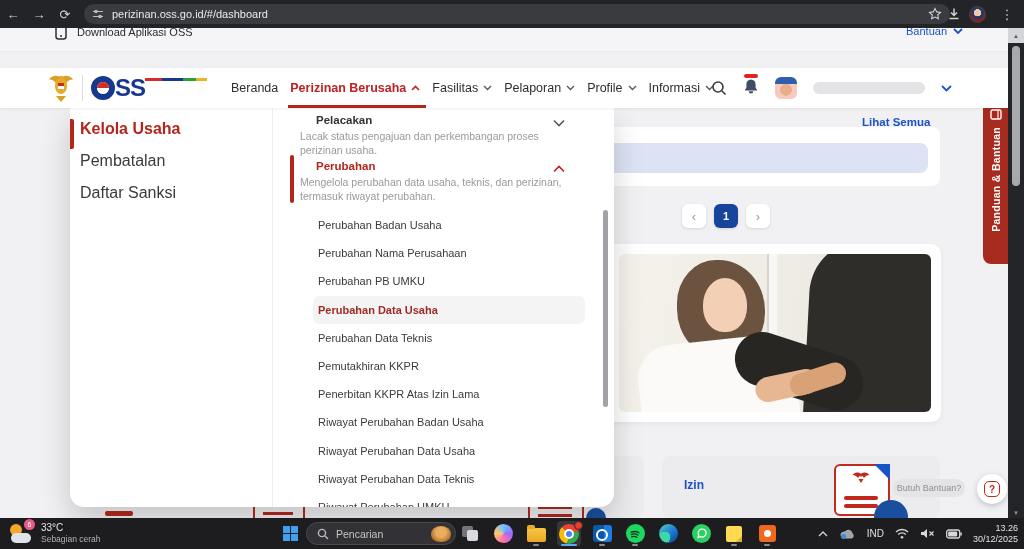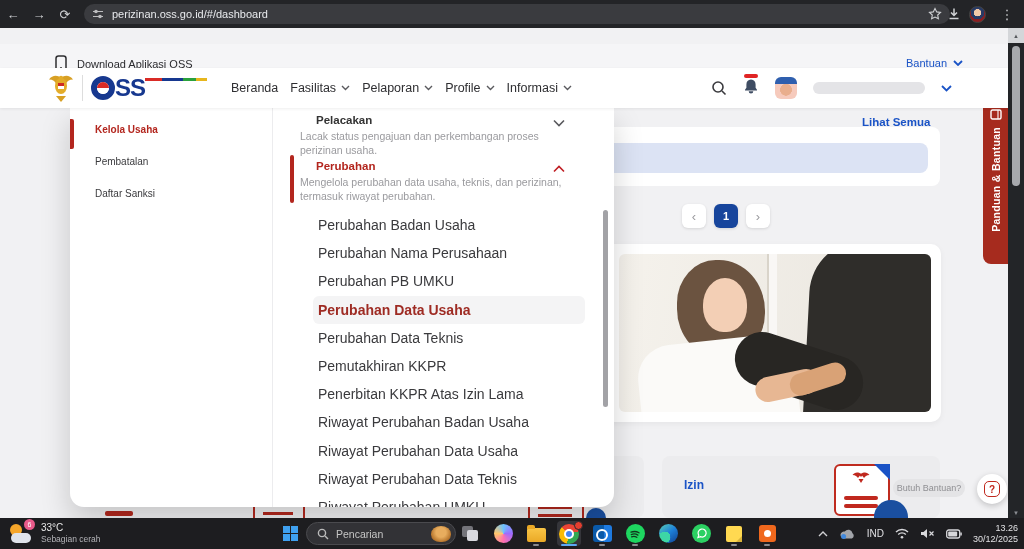--- a/index.html
+++ b/index.html
@@ -8,21 +8,21 @@
 
   
   .chrome { position:absolute; top:0; left:0; width:1024px; height:28px; background:#232427; z-index:40; display:flex; align-items:center; }
   .chrome .navbtn { color:#cfd1d4; font-size:13px; width:26px; text-align:center; cursor:default; }
   .omnibox { position:absolute; left:84px; top:4px; width:866px; height:20px; background:#3a3b3f; border-radius:10px; display:flex; align-items:center; padding:0 8px; }
   .omnibox .url { color:#e8eaed; font-size:11px; margin-left:8px; flex:1; }
   .chrome-right { position:absolute; right:4px; top:0; height:28px; display:flex; align-items:center; gap:8px; }
   .chrome-avatar { width:17px; height:17px; border-radius:50%; background:radial-gradient(circle at 50% 38%, #f2c9a8 30%, #273a66 32% 55%, #8c1d20 57%); border:1px solid #444; }
 
   
-  .utilbar { position:absolute; top:44px; left:0; width:1008px; height:40px; background:#f5f5f7; border-bottom:1px solid #ebebee; z-index:30; }
+  .utilbar { position:absolute; top:12px; left:0; width:1008px; height:40px; background:#f5f5f7; border-bottom:1px solid #ebebee; z-index:30; }
   .dl-app { position:absolute; left:55px; top:11px; display:flex; align-items:center; gap:10px; font-size:11px; color:#2b2b2e; }
   .bantuan { position:absolute; right:45px; top:13px; display:flex; align-items:center; gap:6px; font-size:11px; font-weight:normal; color:#1a53c6; }
 
   
   .navbar { position:absolute; top:68px; left:0; width:1008px; height:40px; background:#fff; box-shadow:0 1px 3px rgba(0,0,0,.07); z-index:30; display:flex; align-items:stretch; }
   .logo-wrap { display:flex; align-items:center; gap:8px; margin-left:48px; }
   .logo-div { width:1px; height:26px; background:#ddd; }
   .oss-logo { display:flex; flex-direction:row; }
   .oss-row { display:flex; align-items:center; }
   .oss-o { position:relative; width:24px; height:24px; border:6px solid #17388f; border-radius:50%; }
@@ -80,31 +80,31 @@
   .frag-c { left:586px; top:400px; width:20px; height:20px; border-radius:50%; background:#1a4fa0; }
   .frag-d { left:105px; top:403px; width:28px; height:5px; background:#b3281e; border-radius:2px; }
 
   .guide-tab { position:absolute; left:983px; top:100px; width:25px; height:164px; background:#a62b1e; border-radius:8px 0 0 8px; z-index:12; display:flex; flex-direction:column; align-items:center; padding-top:9px; gap:7px; }
   .guide-text { writing-mode:vertical-rl; transform:rotate(180deg); color:#fff; font-size:10.5px; font-weight:bold; letter-spacing:.3px; }
 
   
   .mega { position:absolute; left:70px; top:108px; width:544px; height:399px; background:#fff; border-radius:0 0 14px 14px; box-shadow:0 14px 30px rgba(0,0,0,.18); overflow:hidden; z-index:25; }
   .mm-divider { position:absolute; left:202px; top:0; bottom:0; width:1px; background:#ececee; }
   .mm-left { position:absolute; left:0; top:5px; width:202px; }
-  .mm-left-item { height:32px; display:flex; align-items:center; padding-left:25px; font-size:10px; color:#3a3a3d; cursor:pointer; }
+  .mm-left-item { height:32px; display:flex; align-items:center; padding-left:10px; font-size:16px; color:#3a3a3d; cursor:pointer; }
   .mm-left-item.active { color:#b3261e; font-weight:bold; }
   .mm-left-bar { position:absolute; left:0; top:11px; width:3.5px; height:30px; background:#b3261e; border-radius:0 2px 2px 0; }
   .mm-sec { position:absolute; left:230px; width:272px; }
   .mm-sec-title { font-size:11.5px; font-weight:bold; color:#333;margin-left:16px; }
   .mm-sec-title.red { color:#b3261e; }
   .mm-sec-desc { margin-top:3px; font-size:10.5px; line-height:1.35; color:#9a9a9e; }
   .mm-sec-bar { position:absolute; left:220px; top:47px; width:3.5px; height:48px; background:#b3261e; border-radius:2px; }
   .mm-chev { position:absolute; left:483px; }
   .mm-subs { position:absolute; left:0; top:103px; width:100%; }
-  .mm-sub { height:28.2px; display:flex; align-items:center; margin-left:243px; width:272px; padding-left:5px; font-size:14px; color:#3a3a3d; cursor:pointer; border-radius:6px; }
+  .mm-sub { height:28.2px; display:flex; align-items:center; margin-left:243px; width:272px; padding-left:5px; font-size:11px; color:#3a3a3d; cursor:pointer; border-radius:6px; }
   .mm-sub.active { background:#f4f4f5; color:#9e2b23; font-weight:bold; }
   .mm-scroll { position:absolute; left:533px; top:102px; width:5px; height:197px; background:#a2a2a6; border-radius:3px; }
 
   
   .pg-scrollbar { position:absolute; left:1008px; top:28px; width:16px; height:490px; background:#232528; z-index:26; }
   .sb-top { position:absolute; top:0; left:0; width:16px; height:15px; background:#d4d6d9; display:flex; align-items:center; justify-content:center; font-size:6px; color:#55585c; }
   .sb-thumb { position:absolute; top:18px; left:4px; width:8px; height:140px; background:#a7a9ad; border-radius:4px; }
   .sb-bottom { position:absolute; bottom:2px; left:0; width:16px; text-align:center; font-size:6px; color:#8b8e93; }
 
   
@@ -213,20 +213,26 @@
             </span>
             <span class="oss-ss">SS</span>
         </div>
         <span class="oss-tag"></span>
       </div>
     </div>
     <ul class="navmenu">
       <li class="nav-item">
           <span>Beranda</span>
         </li>
+      <li class="nav-item active">
+        <span>Perizinan Berusaha</span>
+        <svg width="9" height="6">
+            <path d="M1 5 L4.5 1.5 L8 5" stroke="#c01f24" stroke-width="1.6" fill="none"></path>
+          </svg>
+      </li>
       <li class="nav-item">
         <span>Fasilitas</span>
         <svg width="9" height="6">
             <path d="M1 1 L4.5 4.5 L8 1" stroke="#5a5a5e" stroke-width="1.4" fill="none"></path>
           </svg>
       </li>
       <li class="nav-item">
         <span>Pelaporan</span>
         <svg width="9" height="6">
             <path d="M1 1 L4.5 4.5 L8 1" stroke="#5a5a5e" stroke-width="1.4" fill="none"></path>

